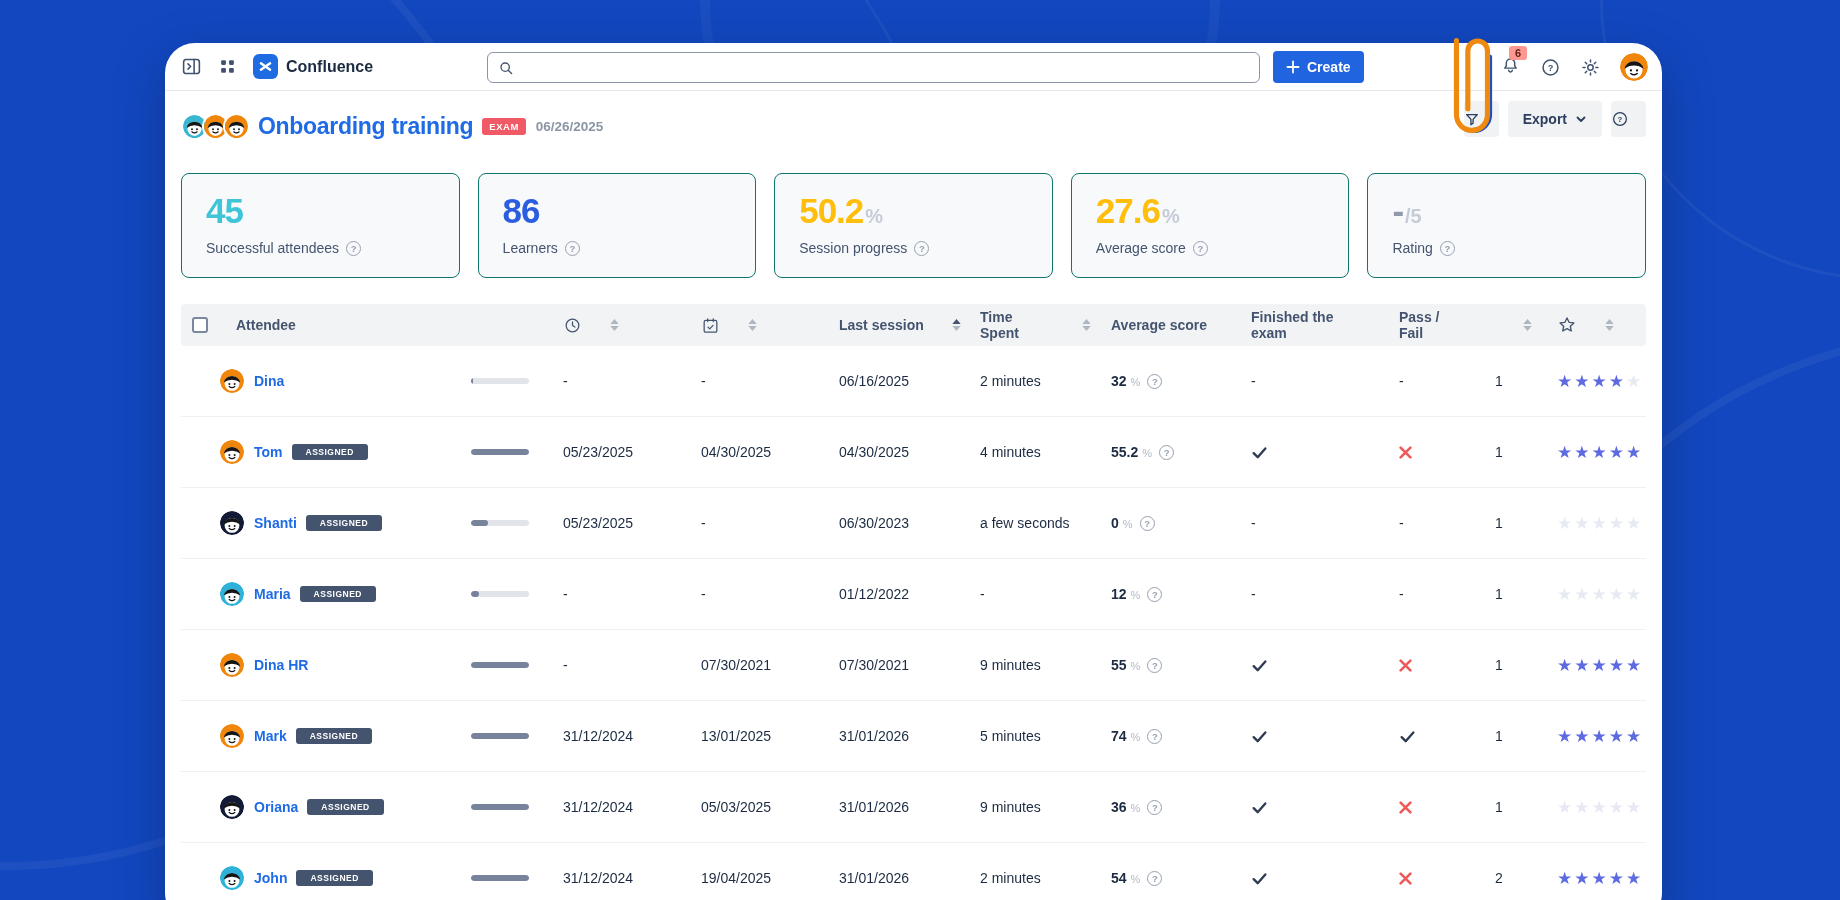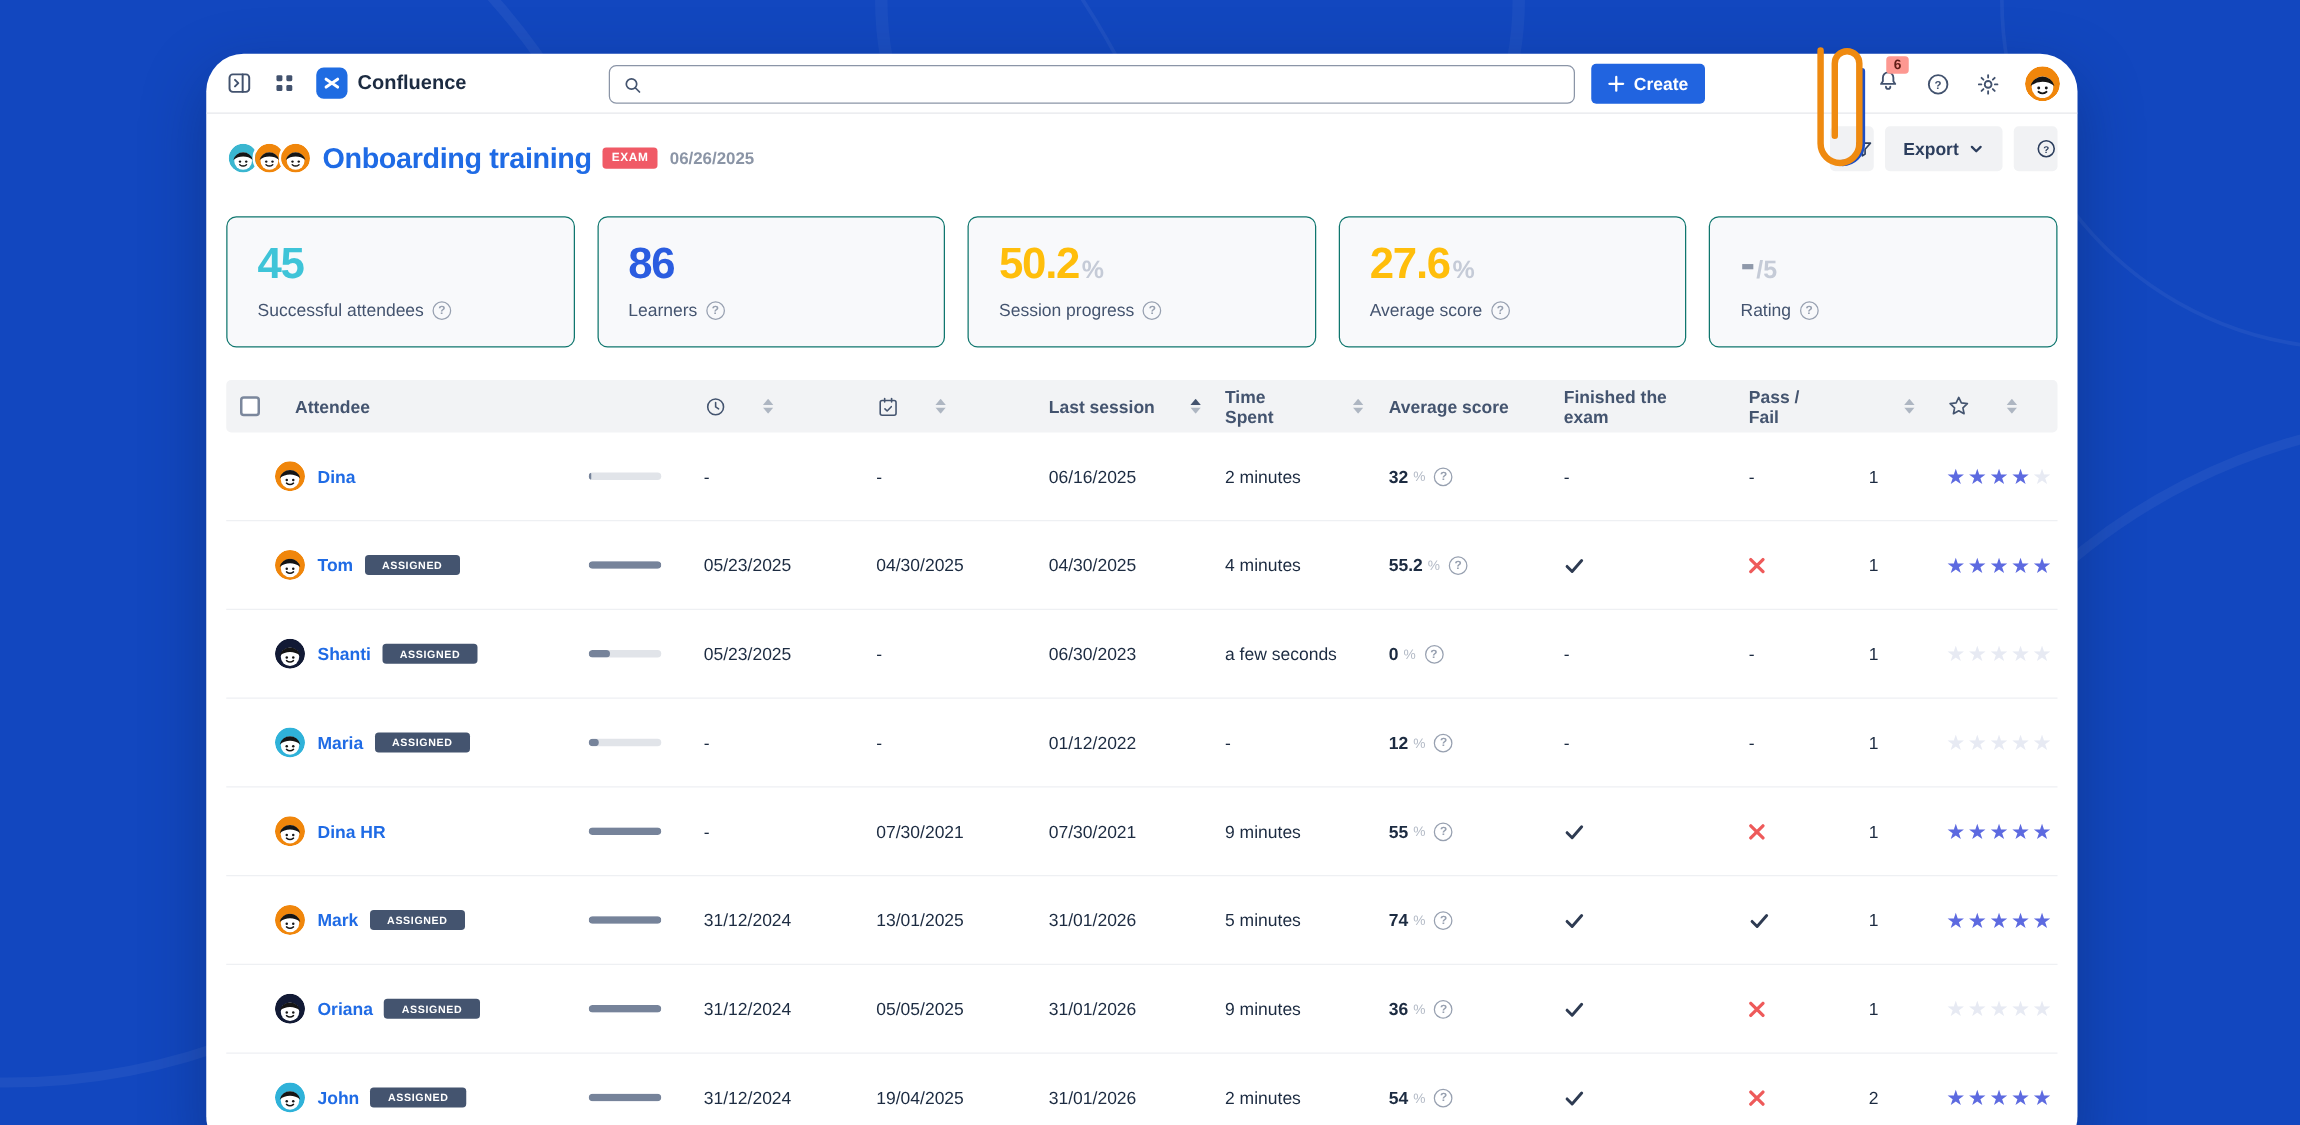--- a/index.html
+++ b/index.html
@@ -45,21 +45,21 @@
   
   .title-row { height:62px; display:flex; align-items:center; padding:8px 16px 0; position:relative; }
   .av-group { display:flex; }
   .av-group .hav { width:27px; height:27px; border-radius:50%; border:2px solid #fff; margin-right:-6px; }
   .page-title { margin-left:14px; font-size:23px; font-weight:700; color:#1f6be5; letter-spacing:-.3px; }
   .exam-badge { margin-left:9px; background:#f05a66; color:#fff; font-size:9.5px; font-weight:700;
                 letter-spacing:.5px; border-radius:3px; padding:3px 7px; }
   .title-date { margin-left:10px; font-size:13.5px; font-weight:600; color:#8b95a6; }
   .t-right { position:absolute; right:16px; top:10px; display:flex; gap:9px; }
   .gbtn { height:36px; background:#f1f2f4; border:none; border-radius:4px; color:#2c3e5d;
-          display:flex; align-items:center; justify-content:flex-end; gap:8px;
+          display:flex; align-items:center; justify-content:space-between; gap:8px;
           font:600 14px "Liberation Sans", sans-serif; cursor:pointer; }
   .gbtn.sq { width:35px; }
   .gbtn.export { padding:0 15px; }
 
   
   .stats { display:grid; grid-template-columns:repeat(5,1fr); gap:18px; margin:20px 16px 0; }
   .stat { height:105px; background:#f8f9fb; border:1px solid #0f766e; border-radius:8px; padding:17px 0 0 24px; }
   .stat .val { font-size:35px; font-weight:700; letter-spacing:-1px; }
   .stat .suf { font-size:20px; font-weight:600; color:#c5cbd7; margin-left:2px; }
   .stat .lbl { margin-top:9px; font-size:14px; color:#44546f; display:flex; align-items:center; gap:7px; }
@@ -675,21 +675,21 @@
             </span>
       <a class="name">Oriana</a>
       <span class="badge">ASSIGNED</span>
     </div>
     <div class="td">
             <span class="track">
               <span class="fill" style="width: 100%;"></span>
             </span>
           </div>
     <div class="td c-d1 cell-text">31/12/2024</div>
-    <div class="td c-d2 cell-text">05/05/2025</div>
+    <div class="td c-d2 cell-text">05/03/2025</div>
     <div class="td c-ls cell-text">31/01/2026</div>
     <div class="td c-ts cell-text">9 minutes</div>
     <div class="td c-sc">
       <span class="score">36</span>
             <span class="pct">%</span>
             <span class="qicon"></span>
     </div>
     <div class="td c-fin">
             <svg width="17" height="17" viewBox="0 0 16 16">
               <path d="M2.5 8.6 L6.3 12.4 L13.5 4.2" fill="none" stroke="#2e3b52" stroke-width="2.2" stroke-linecap="round" stroke-linejoin="round"></path>

